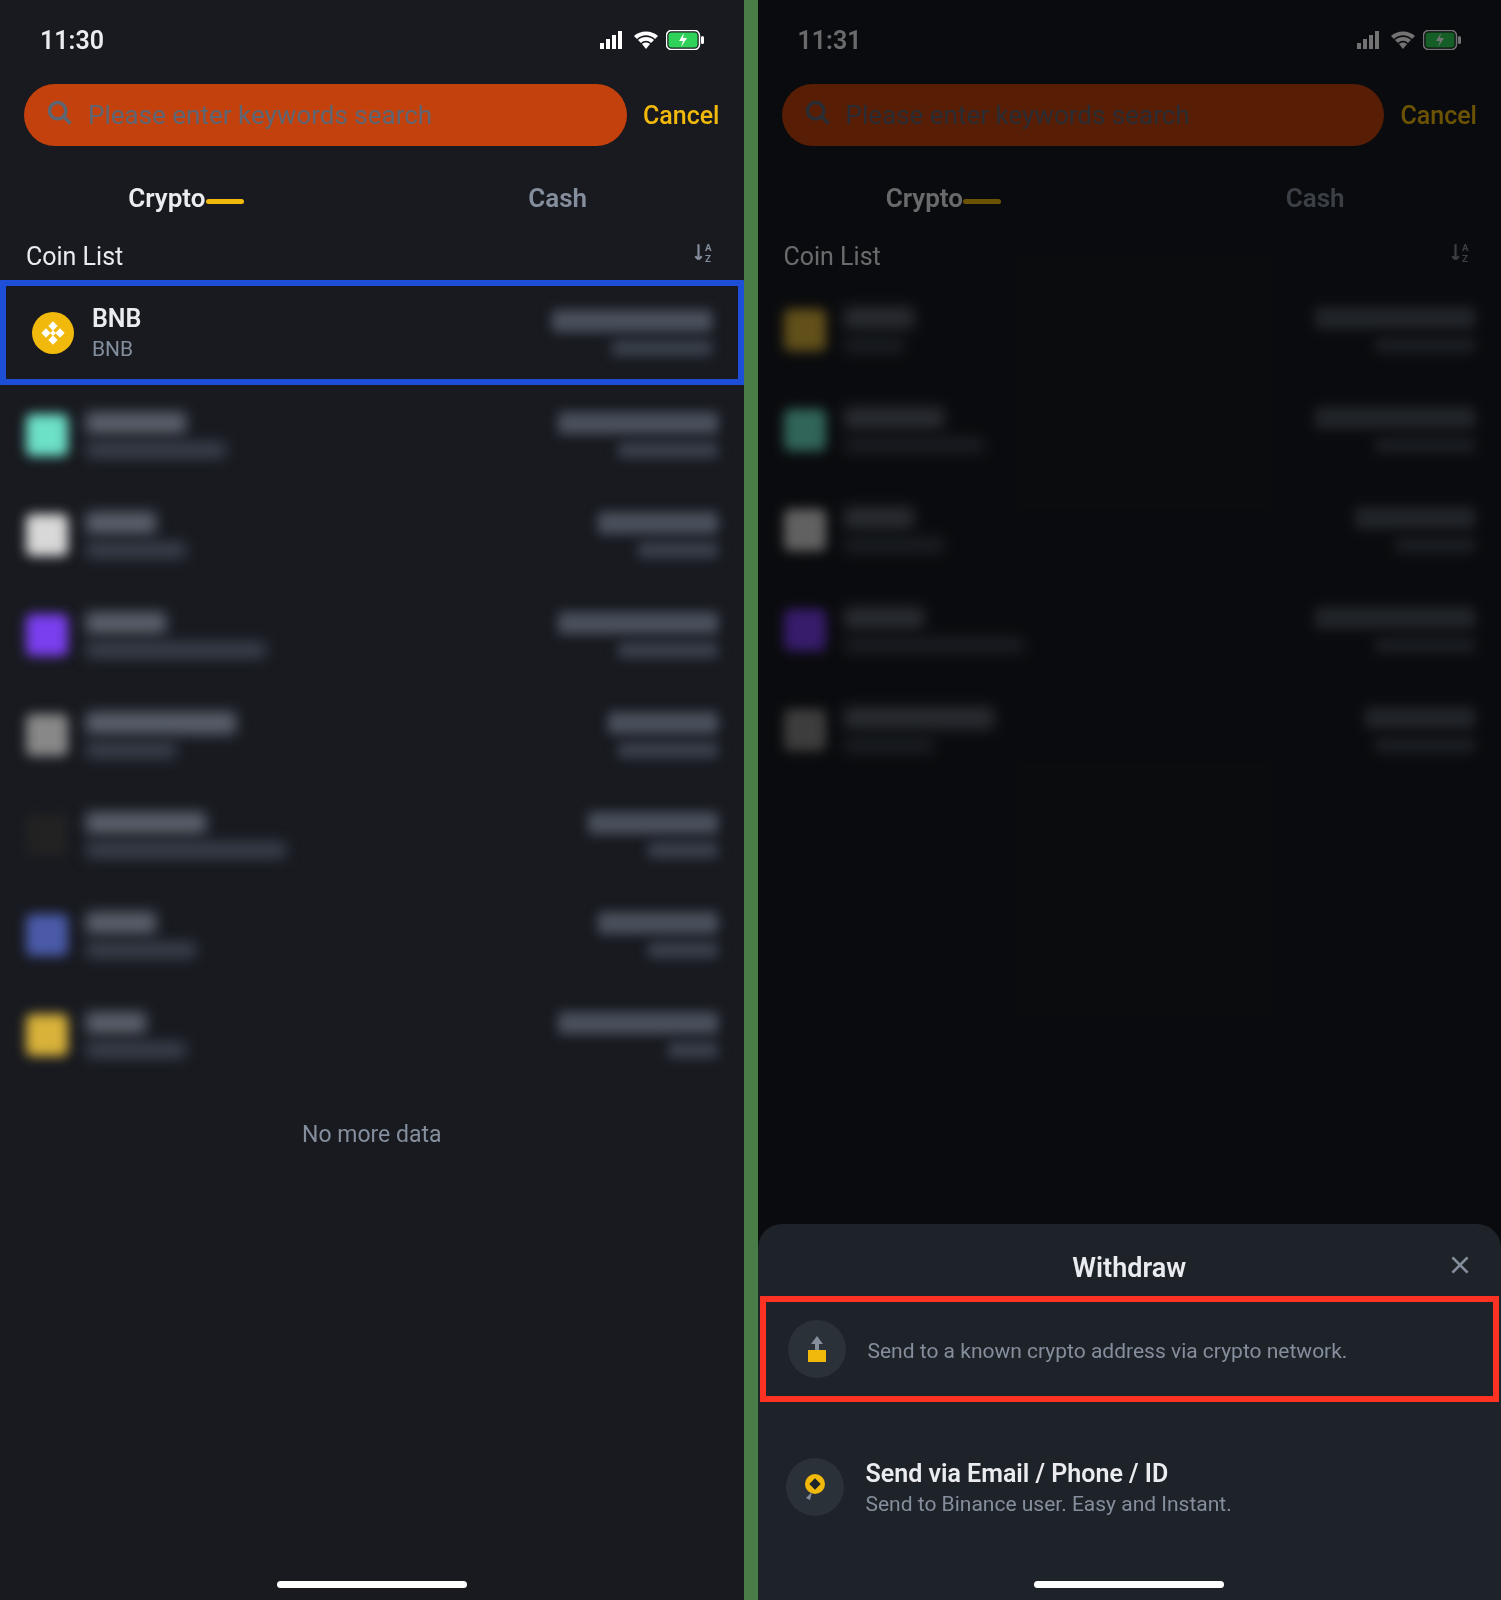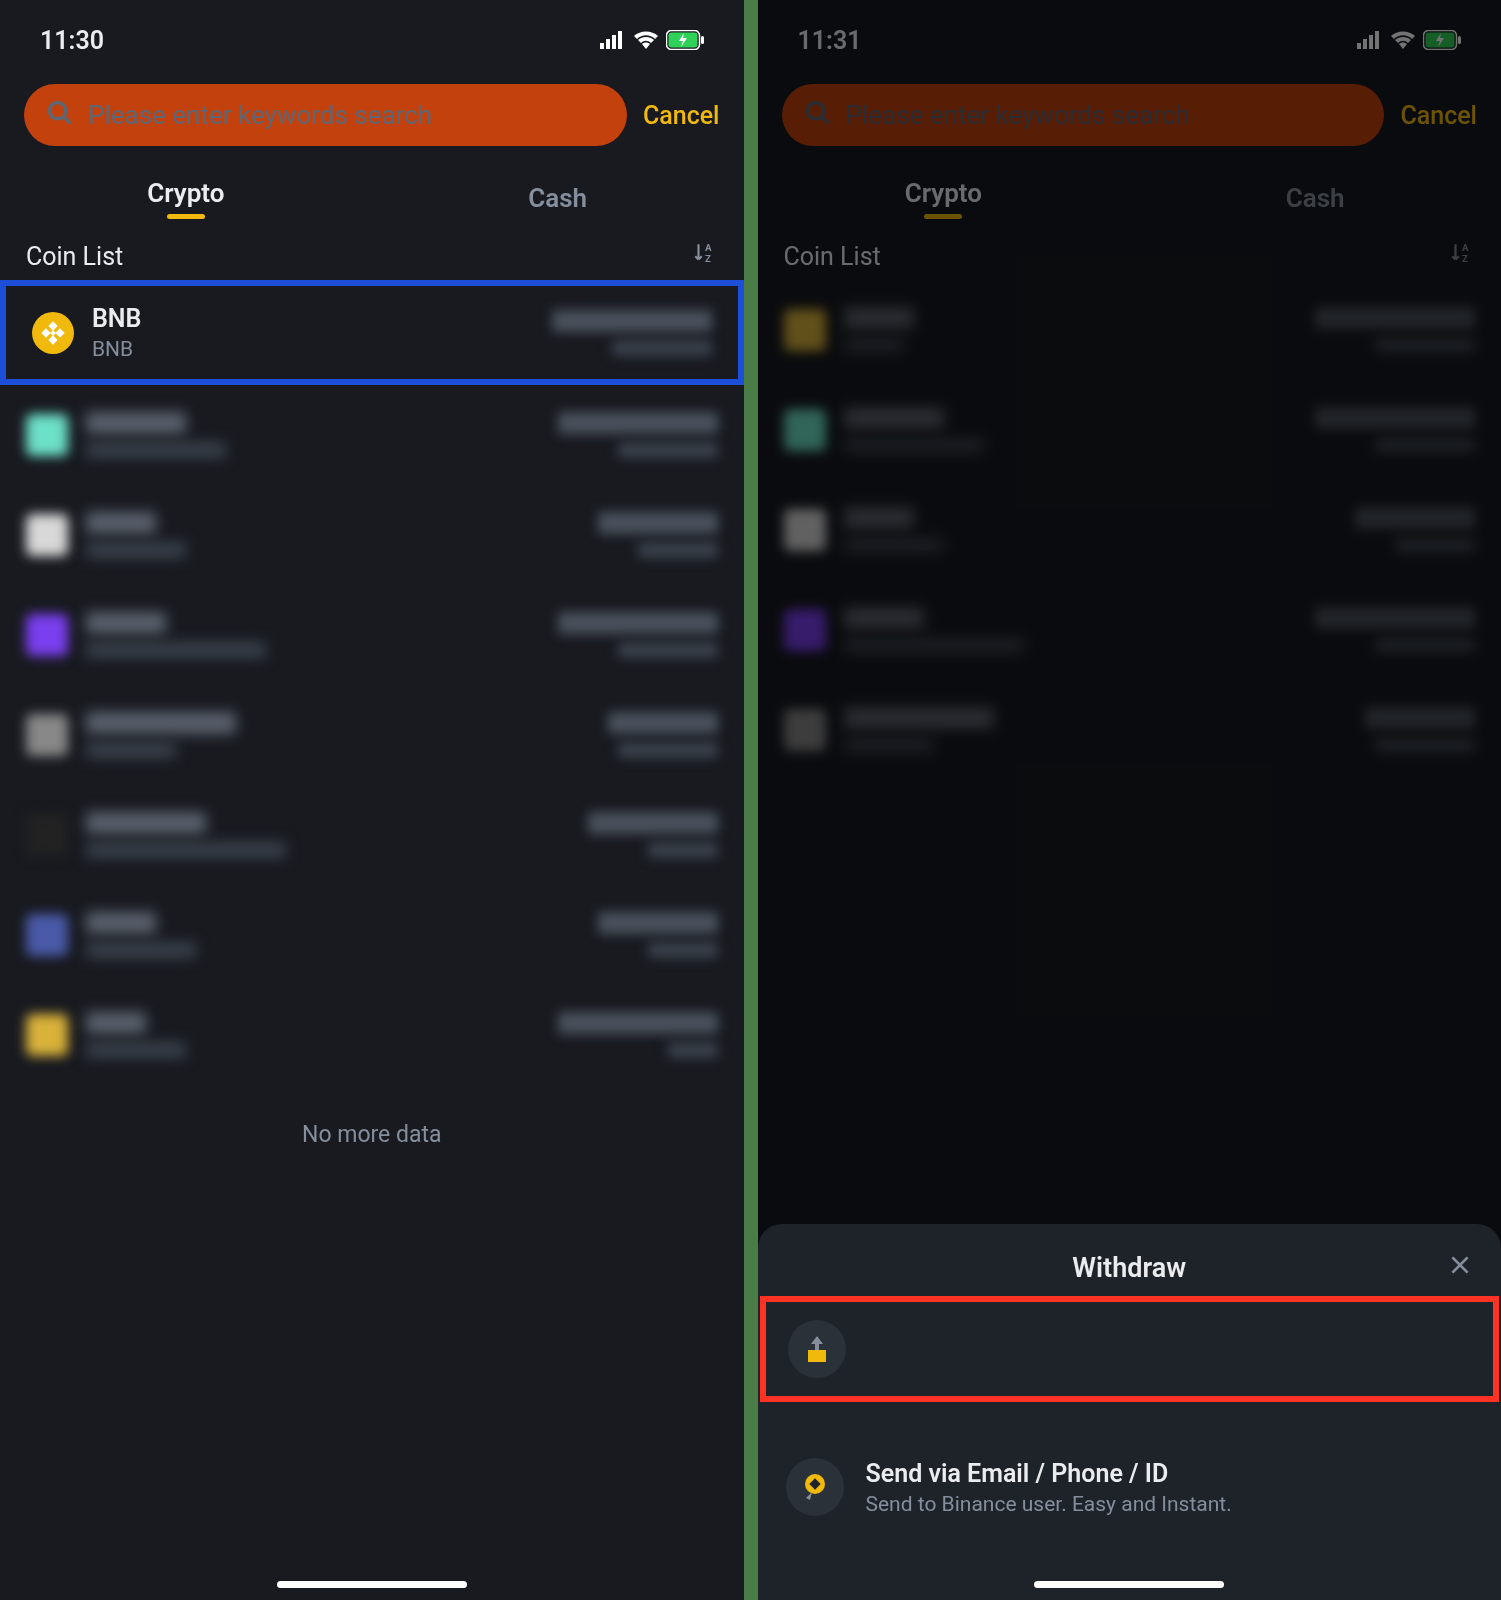--- a/index.html
+++ b/index.html
@@ -64,21 +64,21 @@
     font-weight: 500;
   }
   .tabs {
     display: flex;
     margin-top: 10px;
     height: 68px;
   }
   .tab {
     flex: 1;
     display: flex;
-    flex-direction: column;
+    flex-direction: row;
     align-items: center;
     justify-content: center;
     font-size: 26px;
     font-weight: 600;
     color: #848E9C;
     position: relative;
   }
   .tab.active { color: #EAECEF; }
   .tab-indicator {
     width: 38px;
@@ -522,20 +522,21 @@
     </div>
 
     <div class="sheet-option highlighted">
       <div class="option-icon">
         <svg width="34" height="34" viewBox="0 0 34 34">
               <path d="M17 4 L11 12 L15 12 L15 18 L19 18 L19 12 L23 12 Z" fill="#848E9C"></path>
               <rect x="8" y="18" width="18" height="12" fill="#F0B90B"></rect>
             </svg>
       </div>
       <div class="option-text">
+        <div class="option-sub">Send to a known crypto address via crypto network.</div>
       </div>
     </div>
 
     <div class="sheet-option">
       <div class="option-icon">
         <svg width="34" height="34" viewBox="0 0 34 34">
               <circle cx="17" cy="14" r="10" fill="#F0B90B"></circle>
               <rect x="13" y="10" width="8" height="8" fill="#1E2329" transform="rotate(45 17 14)"></rect>
               <path d="M8 28 L14 22 L12 30 Z" fill="#848E9C"></path>
             </svg>

